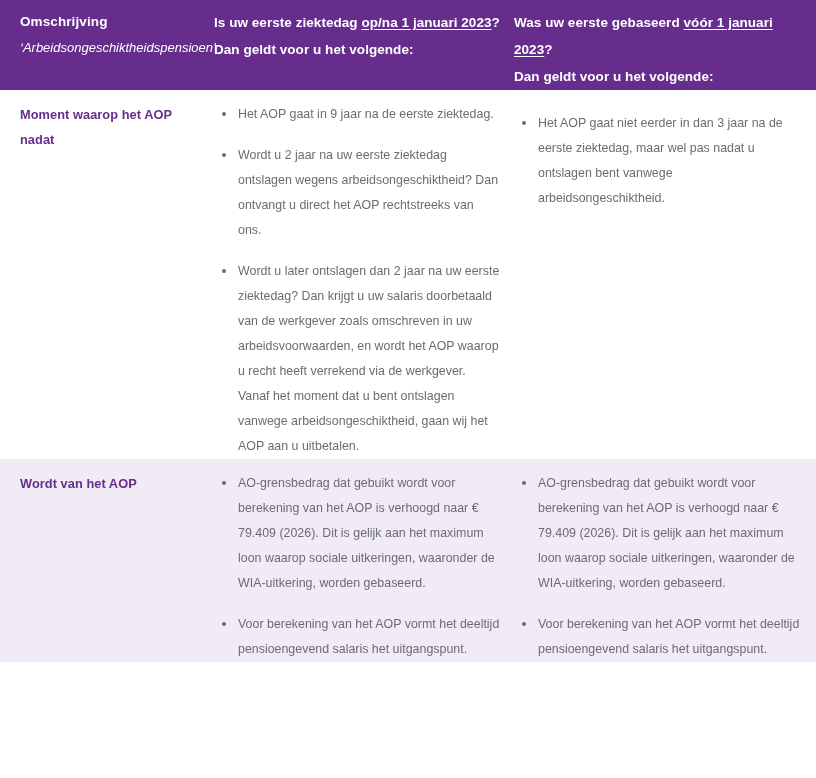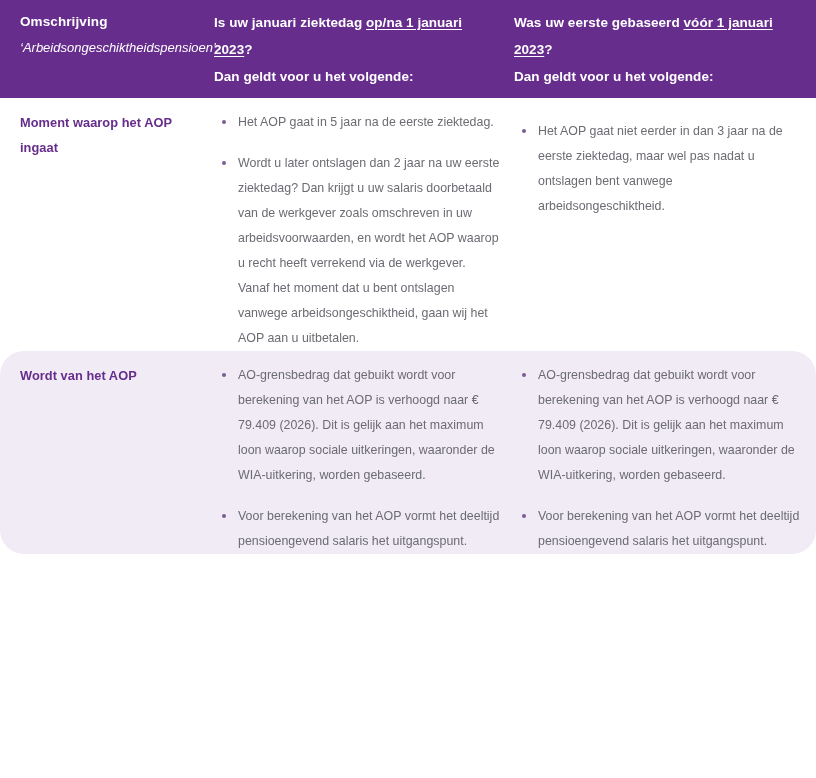--- a/index.html
+++ b/index.html
@@ -28,30 +28,29 @@
     align-items: flex-start;
     box-sizing: border-box;
   }
 
   
   .row-header {
     background: #662D8C;
     color: #ffffff;
     min-height: 82px;
     padding-top: 9px;
-    padding-bottom: 8px;
+    padding-bottom: 0;
   }
   .row-header .cell {
     padding-top: 0;
   }
 
   
   .row-body {
     background: #ffffff;
-    border-radius: 24px;
   }
   .row-alt {
     background: #F1EBF5;
   }
 
   .cell {
     box-sizing: border-box;
   }
   .col-1 {
     width: 214px;
@@ -151,38 +150,39 @@
 <body>
 
 <div class="table">
 
   <div class="row row-header">
     <div class="cell col-1">
       <div class="hdr-title">Omschrijving</div>
       <div class="hdr-sub">‘Arbeidsongeschiktheidspensioen’</div>
     </div>
     <div class="cell col-2">
-      <div class="hdr-line"><span>Is uw januari ziektedag </span><span class="u">op/na 1 januari 2023</span><span>?</span></div>
+      <div class="hdr-line"><span>Is uw eerste ziektedag </span><span class="u">op/na 1 januari 2023</span><span>?</span></div>
       <div class="hdr-line">Dan geldt voor u het volgende:</div>
     </div>
     <div class="cell col-3">
       <div class="hdr-line"><span>Was uw eerste gebaseerd </span><span class="u">vóór 1 januari 2023</span><span>?</span></div>
       <div class="hdr-line">Dan geldt voor u het volgende:</div>
     </div>
   </div>
 
   <div id="body-rows">
       <div class="row row-body row-1">
         <div class="cell col-1">
           <div class="cell-title">Moment waarop het AOP</div>
-          <div class="cell-title">ingaat</div>
+          <div class="cell-title">nadat</div>
         </div>
         <div class="cell col-2">
           <ul class="bullets">
-            <li>Het AOP gaat in 5 jaar na de eerste ziektedag.</li>
+            <li>Het AOP gaat in 9 jaar na de eerste ziektedag.</li>
+            <li>Wordt u 2 jaar na uw eerste ziektedag ontslagen wegens arbeidsongeschiktheid? Dan ontvangt u direct het AOP rechtstreeks van ons.</li>
             <li>Wordt u later ontslagen dan 2 jaar na uw eerste ziektedag? Dan krijgt u uw salaris doorbetaald van de werkgever zoals omschreven in uw arbeidsvoorwaarden, en wordt het AOP waarop u recht heeft verrekend via de werkgever. Vanaf het moment dat u bent ontslagen vanwege arbeidsongeschiktheid, gaan wij het AOP aan u uitbetalen.</li>
           </ul>
         </div>
         <div class="cell col-3">
           <ul class="bullets">
             <li>Het AOP gaat niet eerder in dan 3 jaar na de eerste ziektedag, maar wel pas nadat u ontslagen bent vanwege arbeidsongeschiktheid.</li>
           </ul>
         </div>
       </div>
       <div class="row row-body row-alt row-2">

